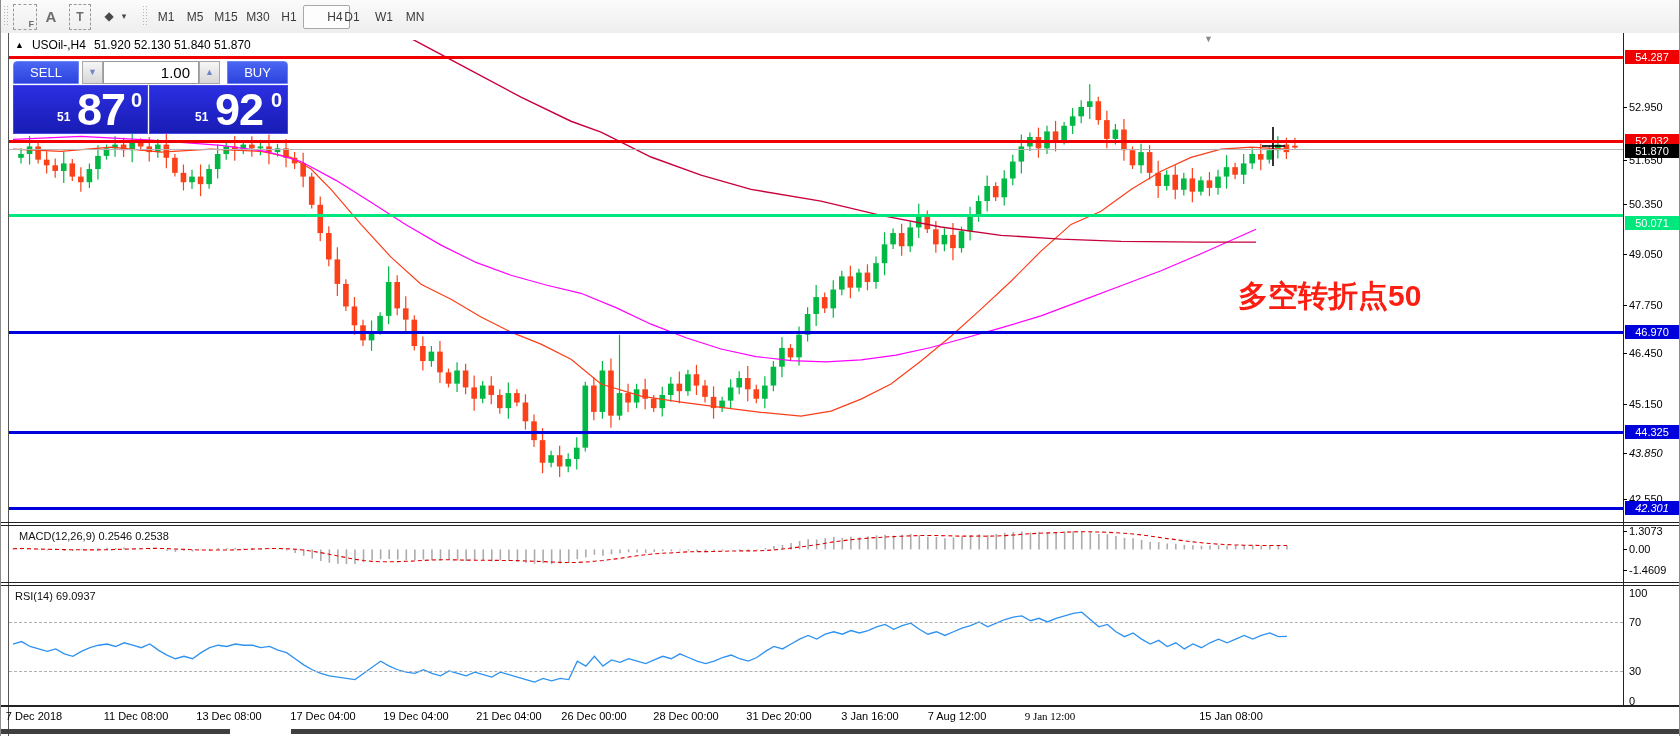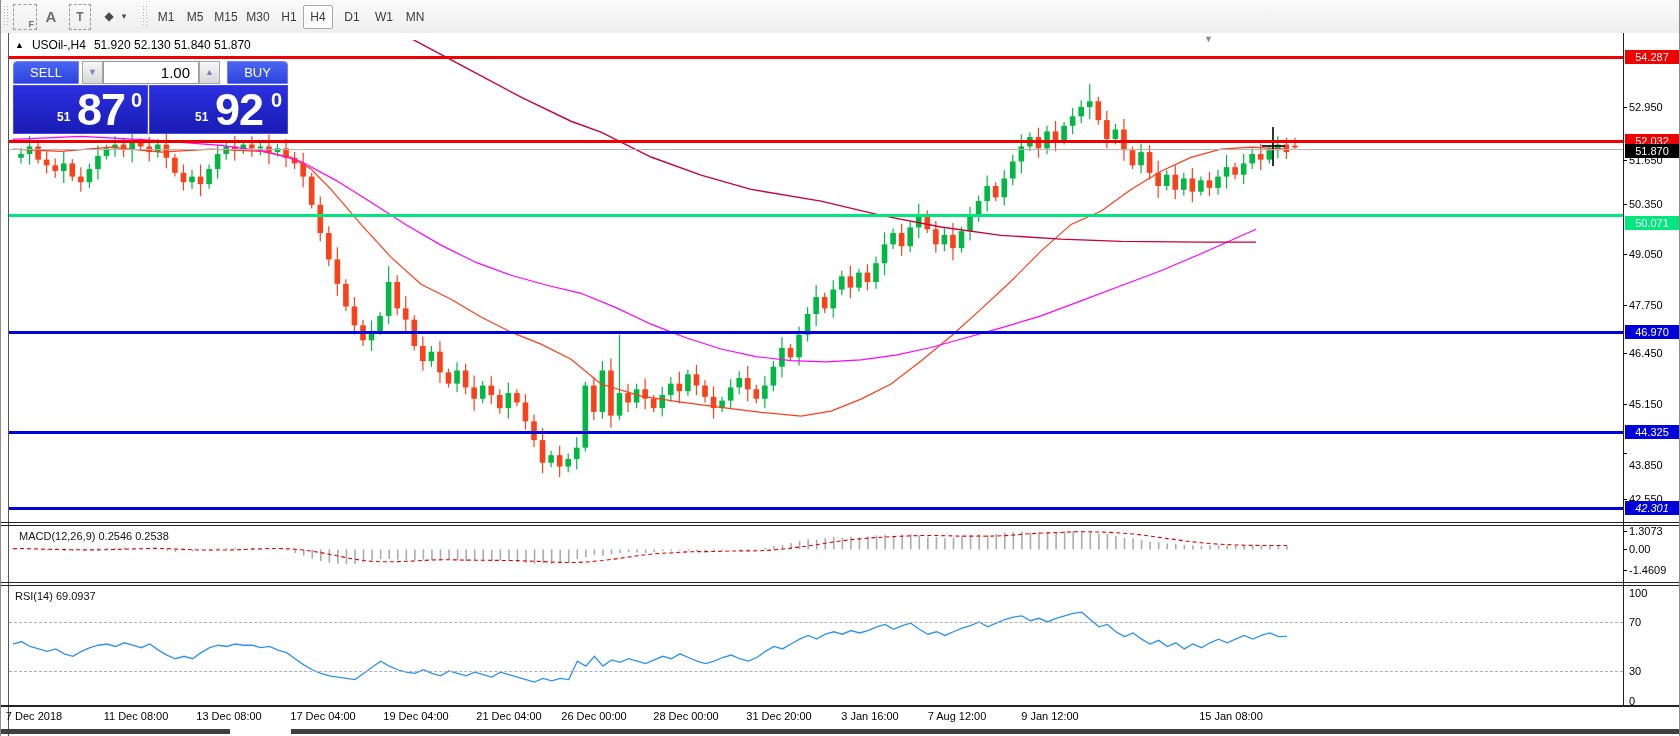--- a/index.html
+++ b/index.html
@@ -8,21 +8,21 @@
   
   #toolbar{position:absolute;left:0;top:0;width:1680px;height:33px;
            background:linear-gradient(180deg,#fbfbfb,#eeeeee);border-bottom:1px solid #c9c9c9;}
   .drag-handle{position:absolute;top:5px;width:6px;height:22px;
       background-image:radial-gradient(#b5b5b5 35%,transparent 36%);background-size:3px 3px;}
   .tb-icon{position:absolute;top:4px;height:24px;display:flex;align-items:center;justify-content:center;
            color:#6e6e6e;cursor:default;}
   .dashed-box{border:1px dashed #9a9a9a;}
   .tf-btn{position:absolute;top:5px;height:22px;line-height:22px;text-align:center;
           font-size:12px;color:#3a3a3a;border:1px solid transparent;border-radius:2px;}
-  .tf-btn.active{background:#fdfdfd;border:1px solid #a8a8a8;}
+  .tf-btn.active{background:#fdfdfd;border:1px solid #a8a8a8;padding-left:17px;}
   
   #chart-window{position:absolute;left:0;top:33px;width:1680px;height:703px;background:#fff;}
   #left-frame{position:absolute;left:7px;top:0;width:1px;height:703px;background:#555;}
   #axis-sep{position:absolute;left:1622px;top:0;width:1px;height:674px;background:#222;}
   .pane-sep{position:absolute;left:0;width:1680px;height:1px;background:#222;}
   .hline{position:absolute;}
   .badge{position:absolute;left:1624px;width:54px;height:14px;font-size:11px;line-height:14px;
          text-align:center;color:#fff;}
   .ticklabel{position:absolute;left:1628px;font-size:11px;color:#000;transform:translateY(-50%);}
   .tickdash{position:absolute;left:1622px;width:4px;height:1px;background:#000;}
@@ -560,21 +560,21 @@
         <div class="ticklabel" style="top: 171px;">50.350</div>
         <div class="tickdash" style="top: 221px;"></div>
         <div class="ticklabel" style="top: 221px;">49.050</div>
         <div class="tickdash" style="top: 272px;"></div>
         <div class="ticklabel" style="top: 272px;">47.750</div>
         <div class="tickdash" style="top: 320px;"></div>
         <div class="ticklabel" style="top: 320px;">46.450</div>
         <div class="tickdash" style="top: 371px;"></div>
         <div class="ticklabel" style="top: 371px;">45.150</div>
         <div class="tickdash" style="top: 420px;"></div>
-        <div class="ticklabel" style="top: 432px;">43.850</div>
+        <div class="ticklabel" style="top: 420px; font-style: italic;">43.850</div>
         <div class="tickdash" style="top: 466px;"></div>
         <div class="ticklabel" style="top: 466px;">42.550</div>
         <div class="badge" style="top: 17px; background: rgb(240, 0, 0);">54.287</div>
         <div class="badge" style="top: 101px; background: rgb(240, 0, 0);">52.032</div>
         <div class="badge" style="top: 111px; background: rgb(0, 0, 0);">51.870</div>
         <div class="badge" style="top: 175px; background: rgb(0, 232, 125); margin-top: 8px;">50.071</div>
         <div class="badge" style="top: 292px; background: rgb(0, 0, 221);">46.970</div>
         <div class="badge" style="top: 392px; background: rgb(0, 0, 221);">44.325</div>
         <div class="badge" style="top: 468px; background: rgb(0, 0, 221); font-style: italic;">42.301</div>
         <div class="tickdash" style="top: 498px;"></div>
@@ -593,21 +593,21 @@
         <div class="time-label" style="left: 135px; top: 677px;">11 Dec 08:00</div>
         <div class="time-label" style="left: 228px; top: 677px;">13 Dec 08:00</div>
         <div class="time-label" style="left: 322px; top: 677px;">17 Dec 04:00</div>
         <div class="time-label" style="left: 415px; top: 677px;">19 Dec 04:00</div>
         <div class="time-label" style="left: 508px; top: 677px;">21 Dec 04:00</div>
         <div class="time-label" style="left: 593px; top: 677px;">26 Dec 00:00</div>
         <div class="time-label" style="left: 685px; top: 677px;">28 Dec 00:00</div>
         <div class="time-label" style="left: 778px; top: 677px;">31 Dec 20:00</div>
         <div class="time-label" style="left: 869px; top: 677px;">3 Jan 16:00</div>
         <div class="time-label" style="left: 956px; top: 677px;">7 Aug 12:00</div>
-        <div class="time-label" style="left: 1049px; top: 677px;">9 Jan 12:00</div>
+        <div class="time-label" style="left: 1049px; top: 677px; font-family: Liberation Serif, serif;">9 Jan 12:00</div>
         <div class="time-label" style="left: 1140px; top: 708px; text-decoration: underline;">11 Jan 12:00</div>
         <div class="time-label" style="left: 1230px; top: 677px;">15 Jan 08:00</div>
       </div>
 
     <div class="pane-sep" style="top:489px"></div>
     <div class="pane-sep" style="top:492px"></div>
     <div class="pane-sep" style="top:549px"></div>
     <div class="pane-sep" style="top:552px"></div>
     <div class="pane-sep" style="top:672px;height:2px"></div>
 
@@ -639,14 +639,15 @@
       <span class="pp-big" style="left:63px;top:-2px">87</span>
       <span class="pp-sup" style="left:117px;top:3px">0</span>
     </div>
     <div class="price-panel" style="left:148px;top:85px;width:139px;height:49px">
       <span class="pp-small" style="left:45px;top:24px">51</span>
       <span class="pp-big" style="left:65px;top:-2px">92</span>
       <span class="pp-sup" style="left:121px;top:3px">0</span>
     </div>
   </div>
 
+  <div id="cn-note" style="left: 1237px; top: 276px; color: rgb(251, 30, 18);">多空转折点50</div>
 
 </div>
 
 </body></html>

